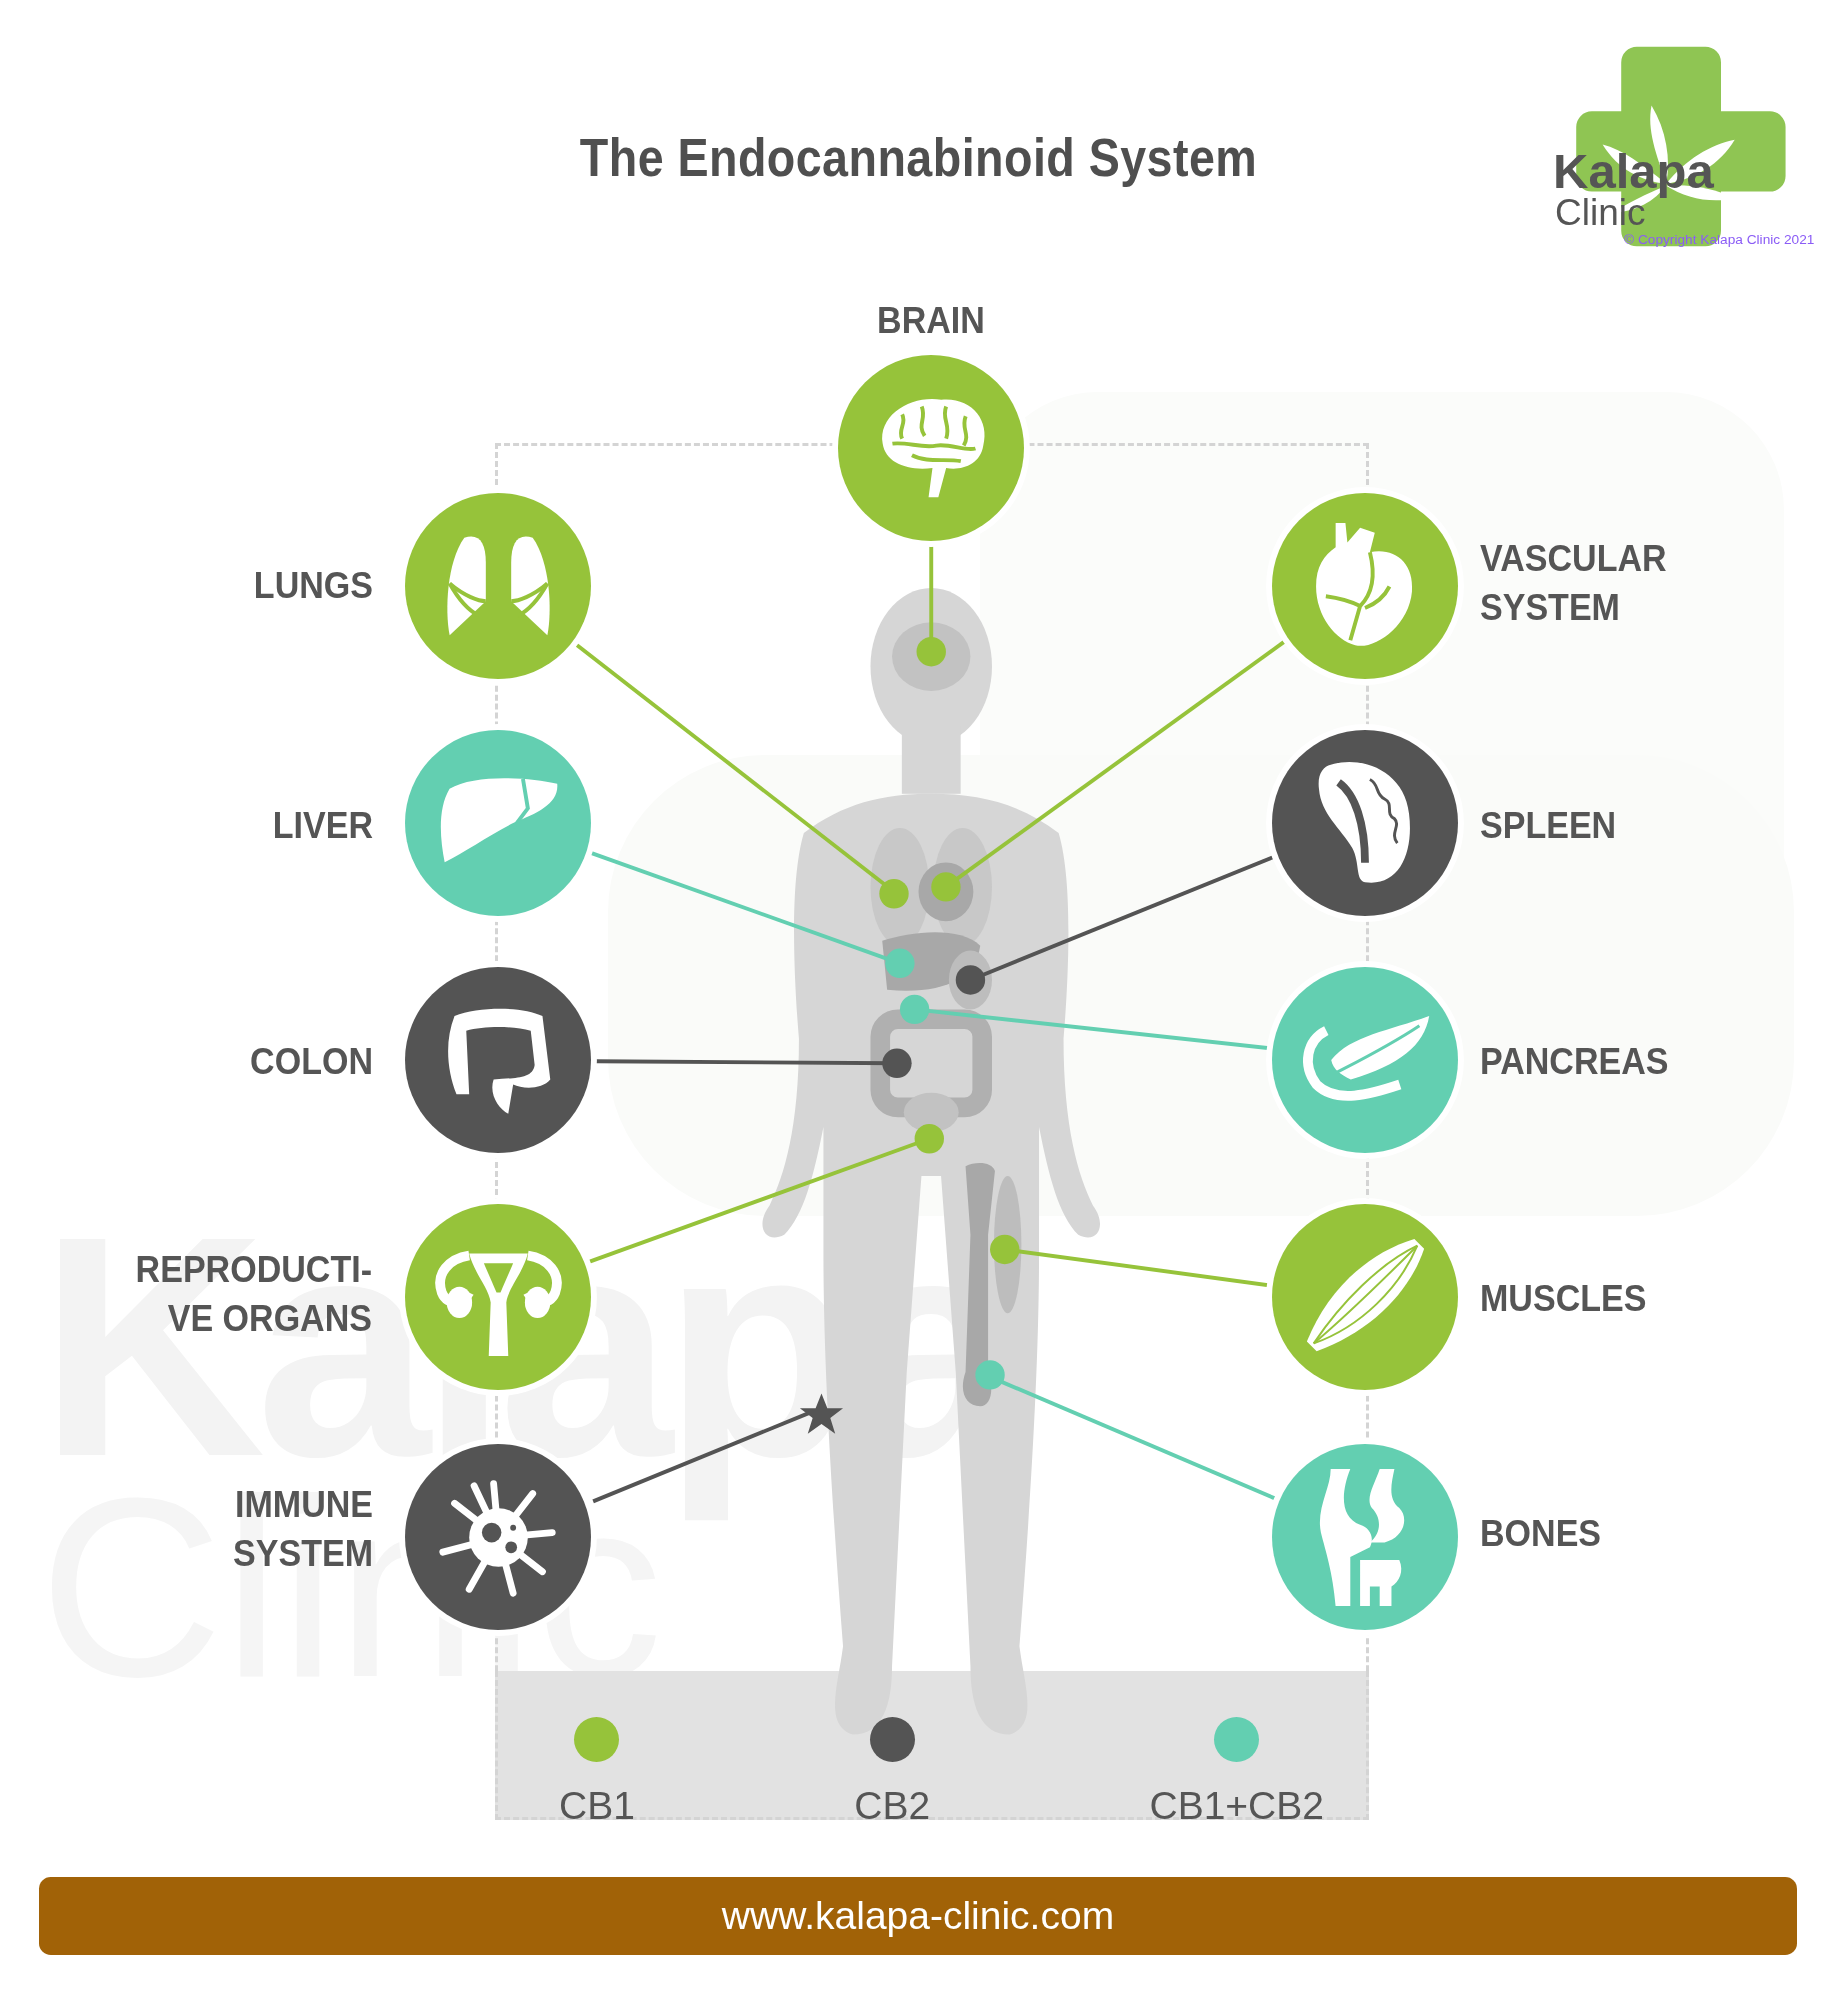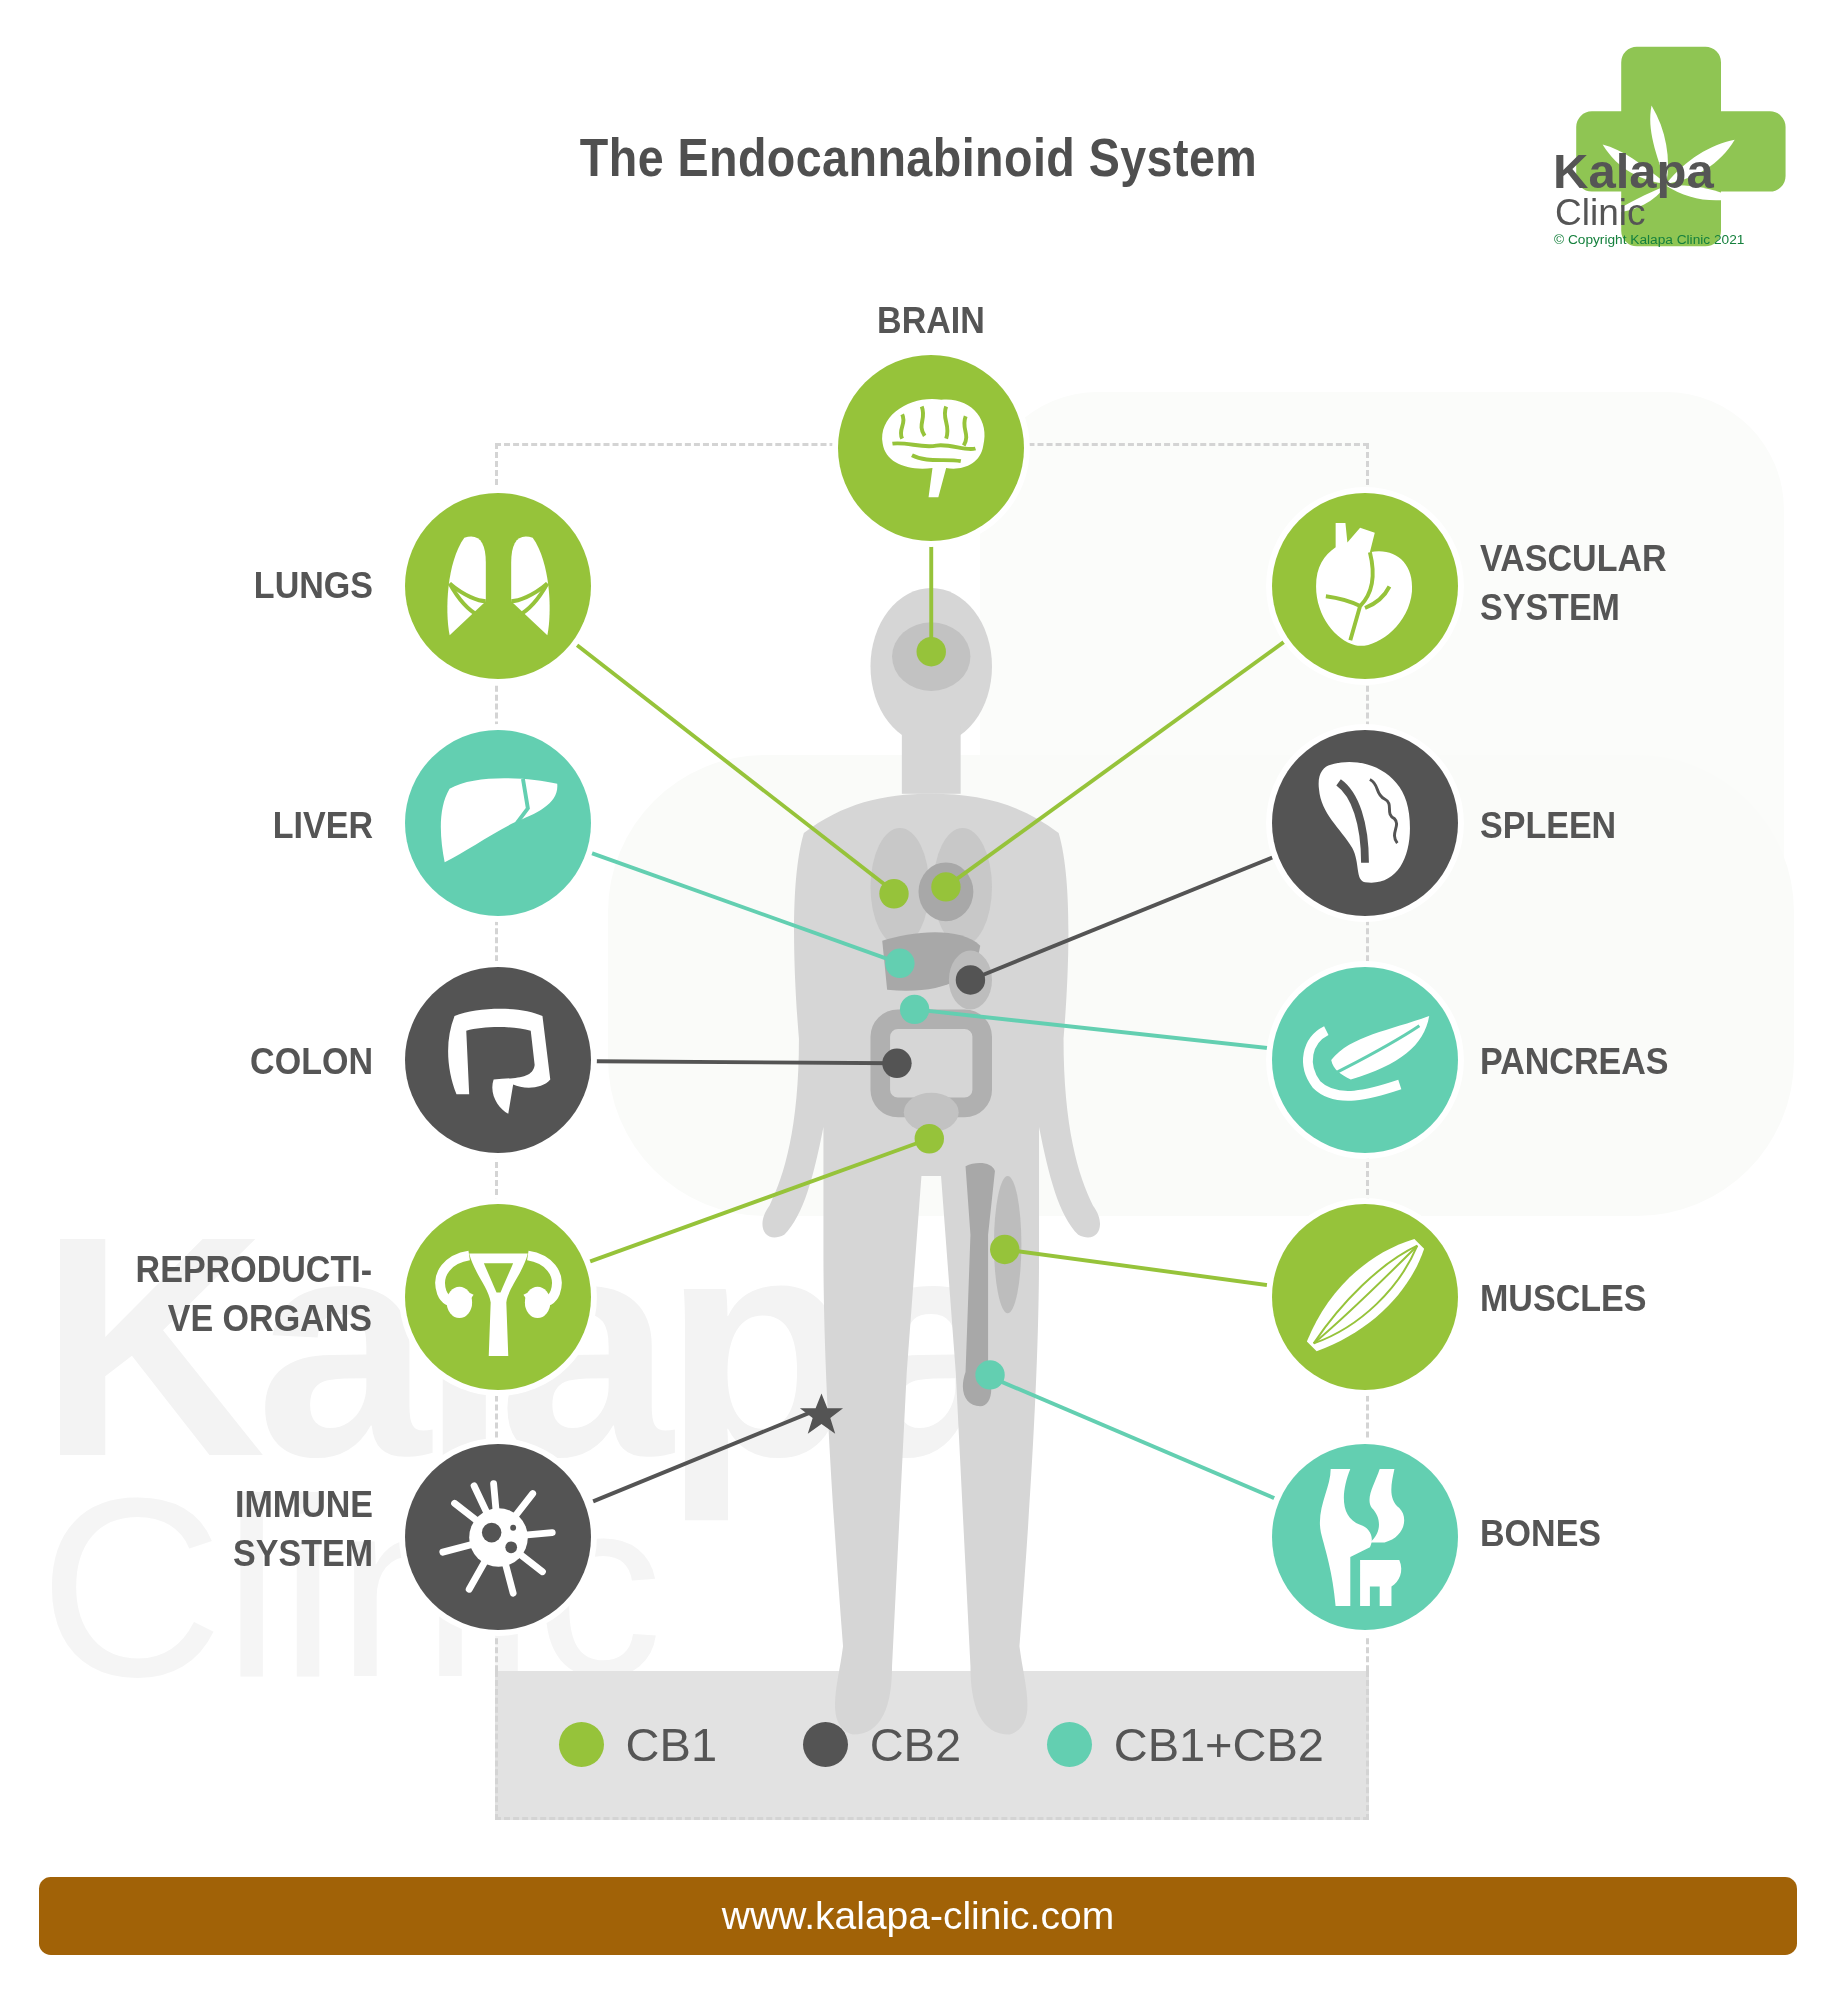--- a/index.html
+++ b/index.html
@@ -2,35 +2,35 @@
 <html><head>
 <meta charset="utf-8">
 <style>
   html, body { margin:0; padding:0; background:#ffffff; }
   body { width:1837px; height:2007px; position:relative; overflow:hidden; font-family:"Liberation Sans", sans-serif; color:#555555; }
   .abs { position:absolute; }
   .title { left:0; width:1837px; top:127px; text-align:center; font-size:53px; font-weight:bold; color:#4f4f4f; transform:scaleX(0.88); letter-spacing:0.5px; }
   .logo { left:1529px; top:37px; width:294px; height:225px; }
   .logo-kalapa { left:1553px; top:143px; font-size:49px; font-weight:bold; color:#555; }
   .logo-clinic { left:1555px; top:192px; font-size:37px; color:#555; }
-  .logo-copy { left:1554px; top:232px; font-size:13.7px; color:#15803d; }
+  .logo-copy { left:1624px; top:232px; font-size:13.7px; color:#8b5cf6; }
   .watermark-k { left:39px; top:1166px; font-size:314px; font-weight:bold; color:#f3f3f3; letter-spacing:-9.8px; }
   .watermark-c { left:39px; top:1441px; font-size:255px; color:#f5f5f5; }
   .bg-blob1 { left:980px; top:392px; width:804px; height:804px; border-radius:118px; background:#fbfcfa; }
   .bg-blob2 { left:608px; top:755px; width:1186px; height:461px; border-radius:157px; background:#fafbf9; }
   .frame { left:495px; top:443px; width:874px; height:1372px; border:3.9px dashed #d4d4d4; border-bottom:none; box-sizing:border-box; }
   .legend-box { left:495px; top:1671px; width:874px; height:149px; background:#e2e2e2; border:3.9px dashed #d4d4d4; border-top:none; box-sizing:border-box; }
   .circle { width:186px; height:186px; border-radius:50%; display:flex; align-items:center; justify-content:center; box-shadow:0 0 0 5.9px #ffffff; }
   .green { background:#96c33a; }
   .dark { background:#545454; }
   .teal { background:#63cfb1; }
   .label { font-size:37px; font-weight:bold; color:#555; line-height:49px; transform:scaleX(0.92); }
   .label.left { text-align:right; transform-origin:right center; }
   .label.right { text-align:left; transform-origin:left center; }
-  .legend-item { display:flex; align-items:center; gap:21.6px; font-size:47px; color:#555; }
+  .legend-item { display:flex; align-items:center; gap:21.6px; font-size:39px; color:#555;flex-direction:column; }
   .legend-dot { width:45px; height:45px; border-radius:50%; }
   .footer { left:39px; top:1877px; width:1758px; height:78px; background:#a16207; border-radius:11.8px; display:flex; align-items:center; justify-content:center; color:#ffffff; font-size:39px; }
   svg { display:block; }
 </style>
 </head>
 <body>
 
 <div class="abs bg-blob1"></div>
 <div class="abs bg-blob2"></div>
 <div class="abs watermark-k">Kalapa</div>

